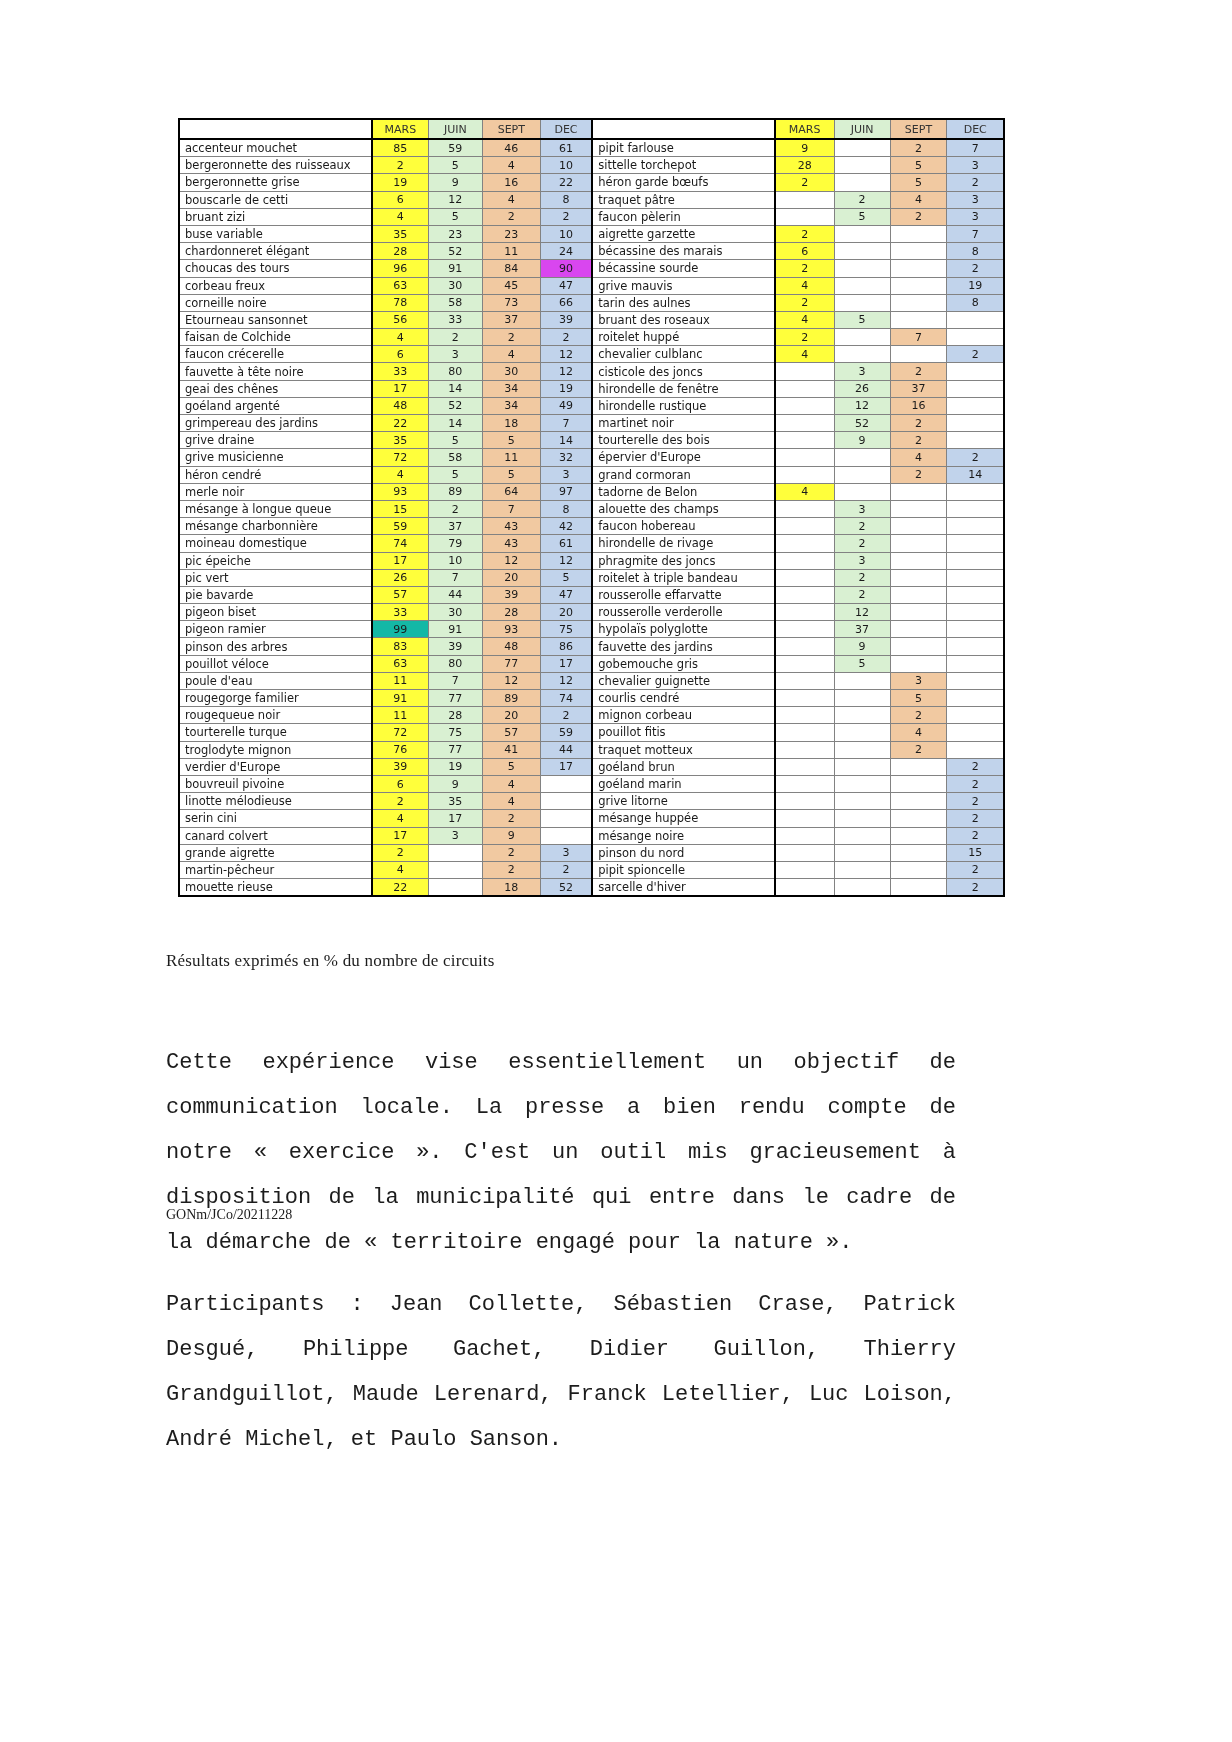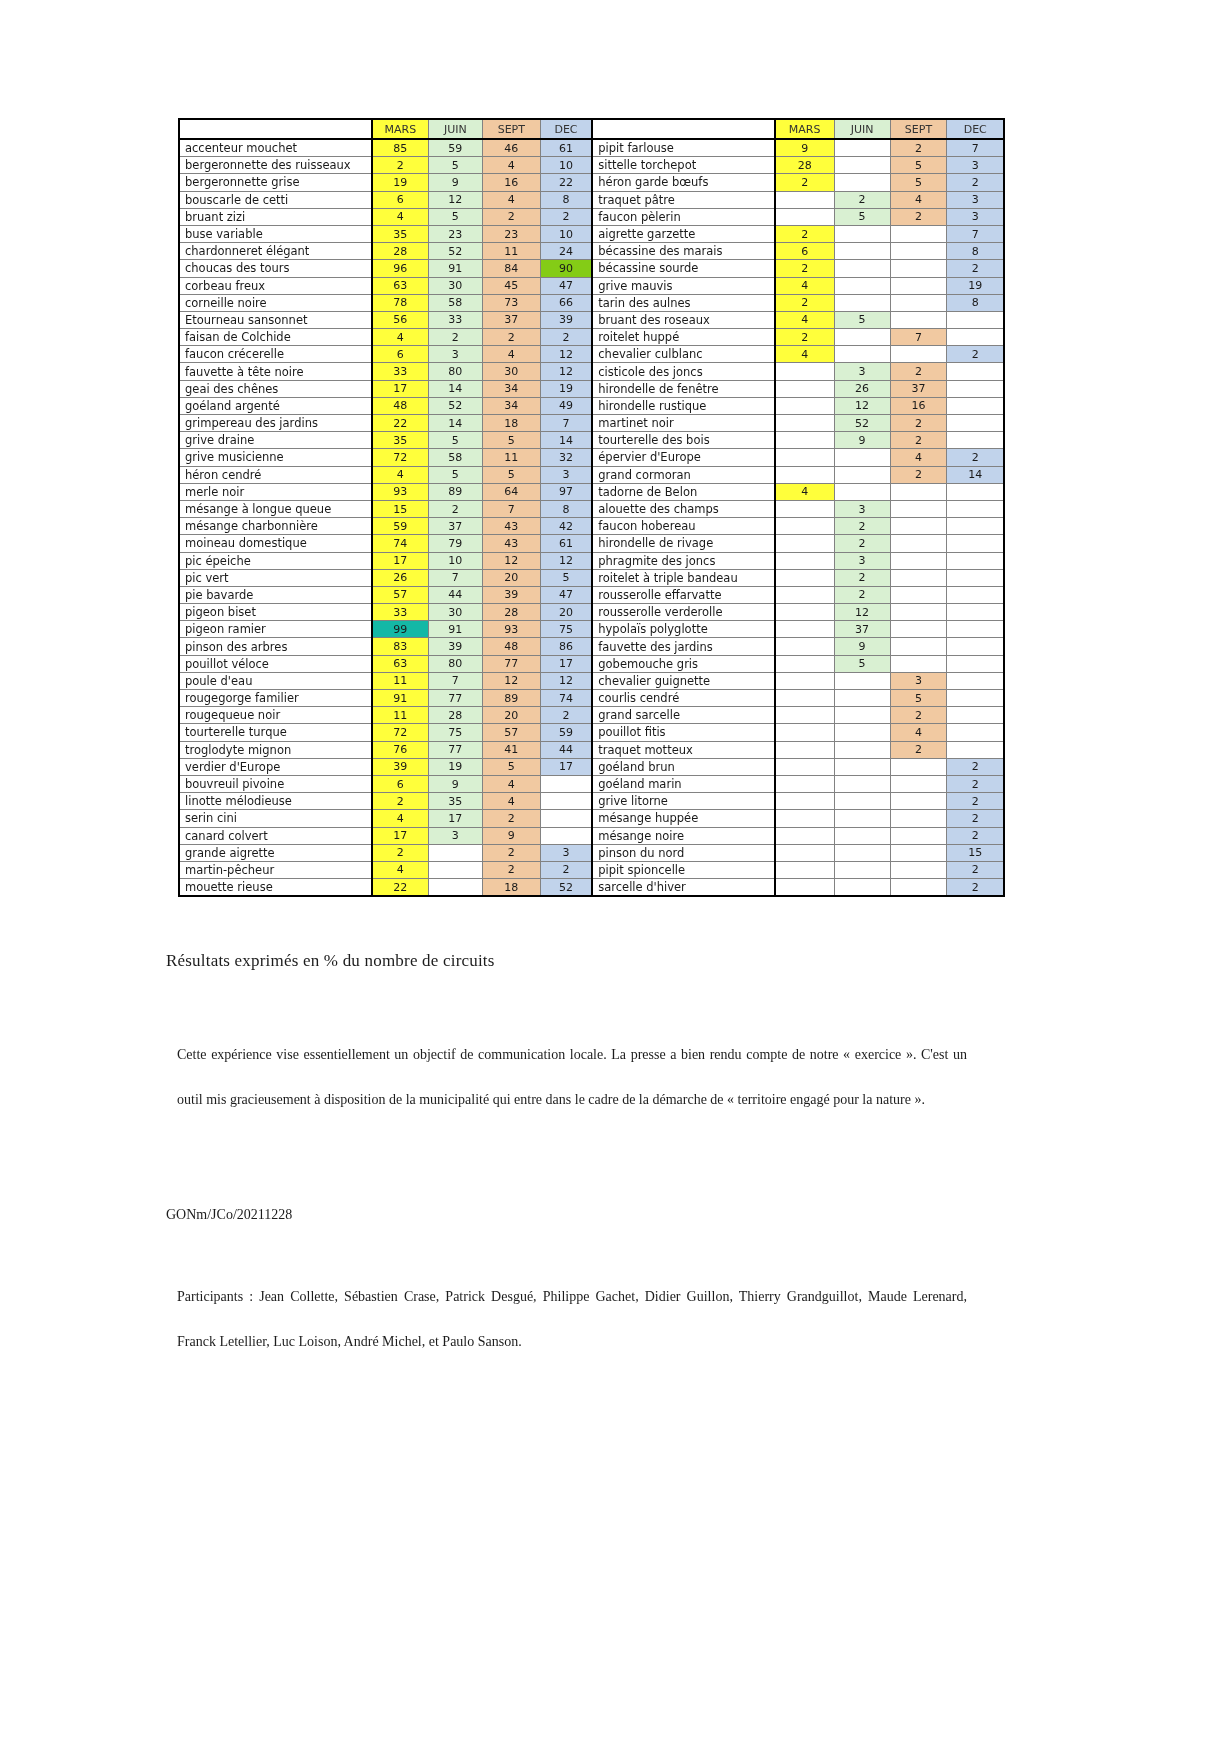--- a/index.html
+++ b/index.html
@@ -39,23 +39,24 @@
     font-size:11.5px;
     border-right:2px solid #000;
     padding-left:5px;
   }
   table.birds .sep-left { border-left:2px solid #000; }
   .caption {
     position:absolute; left:166px; top:951px;
     font-size:17px; letter-spacing:0.2px;
   }
   .para {
-    position:absolute; left:177px; width:790px;
-    font-size:14px; line-height:45px;
+    position:absolute; left:166px; width:790px;
+    font-size:22px; line-height:45px;
     text-align:justify;
+    font-family:Liberation Mono, monospace;
   }
   .para1 { top:1018px; }
   .ref {
     position:absolute; left:166px; top:1207px;
     font-size:14px;
   }
   .para2 { top:1260px; }
 </style>
 </head>
 <body>
@@ -172,21 +173,21 @@
           <td class="val" style="background:#ffff3b">6</td>
           <td class="val"></td>
           <td class="val"></td>
           <td class="val" style="background:#c1d3eb">8</td>
         </tr>
         <tr>
           <td class="name">choucas des tours</td>
           <td class="val" style="background:#ffff3b">96</td>
           <td class="val" style="background:#d9f0d2">91</td>
           <td class="val" style="background:#f1c9a1">84</td>
-          <td class="val" style="background:#84cc16">90</td>
+          <td class="val" style="background:#d946ef">90</td>
           <td class="name sep-left">bécassine sourde</td>
           <td class="val" style="background:#ffff3b">2</td>
           <td class="val"></td>
           <td class="val"></td>
           <td class="val" style="background:#c1d3eb">2</td>
         </tr>
         <tr>
           <td class="name">corbeau freux</td>
           <td class="val" style="background:#ffff3b">63</td>
           <td class="val" style="background:#d9f0d2">30</td>
@@ -485,21 +486,21 @@
           <td class="val"></td>
           <td class="val" style="background:#f1c9a1">5</td>
           <td class="val"></td>
         </tr>
         <tr>
           <td class="name">rougequeue noir</td>
           <td class="val" style="background:#ffff3b">11</td>
           <td class="val" style="background:#d9f0d2">28</td>
           <td class="val" style="background:#f1c9a1">20</td>
           <td class="val" style="background:#c1d3eb">2</td>
-          <td class="name sep-left">grand sarcelle</td>
+          <td class="name sep-left">mignon corbeau</td>
           <td class="val"></td>
           <td class="val"></td>
           <td class="val" style="background:#f1c9a1">2</td>
           <td class="val"></td>
         </tr>
         <tr>
           <td class="name">tourterelle turque</td>
           <td class="val" style="background:#ffff3b">72</td>
           <td class="val" style="background:#d9f0d2">75</td>
           <td class="val" style="background:#f1c9a1">57</td>

